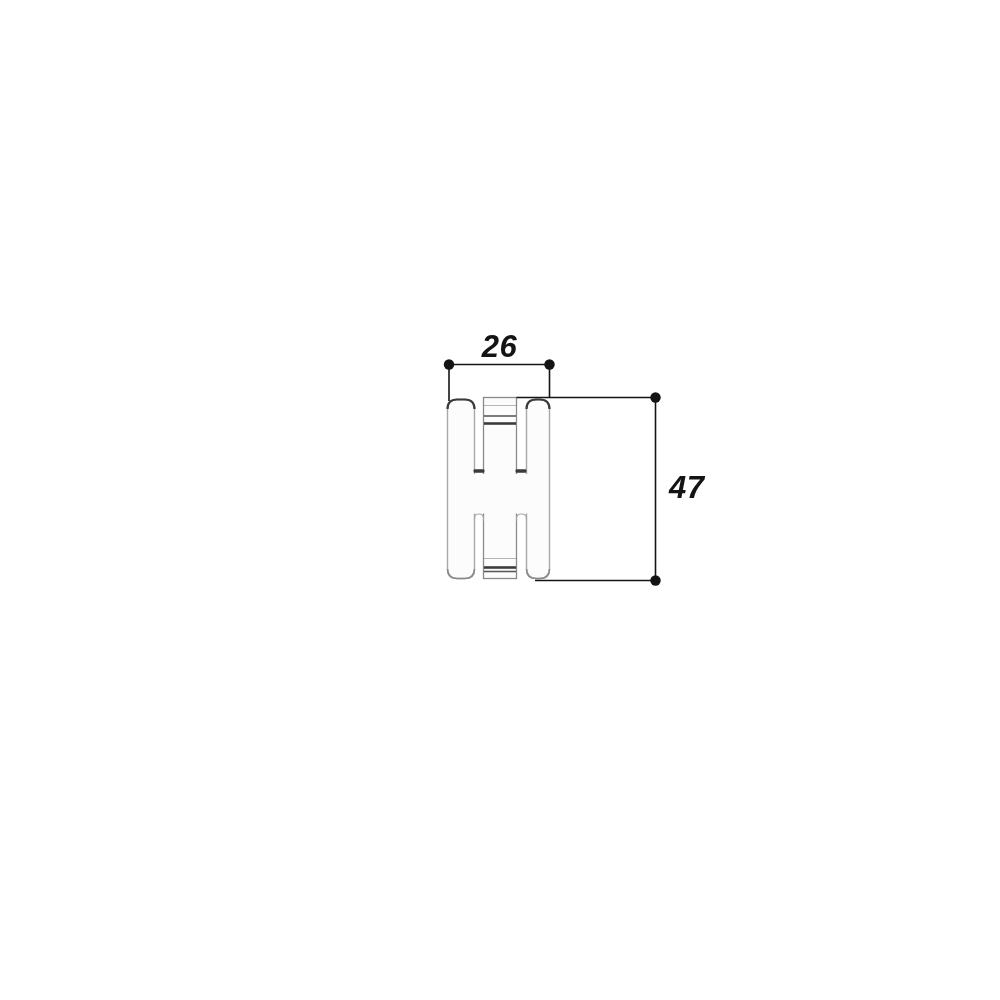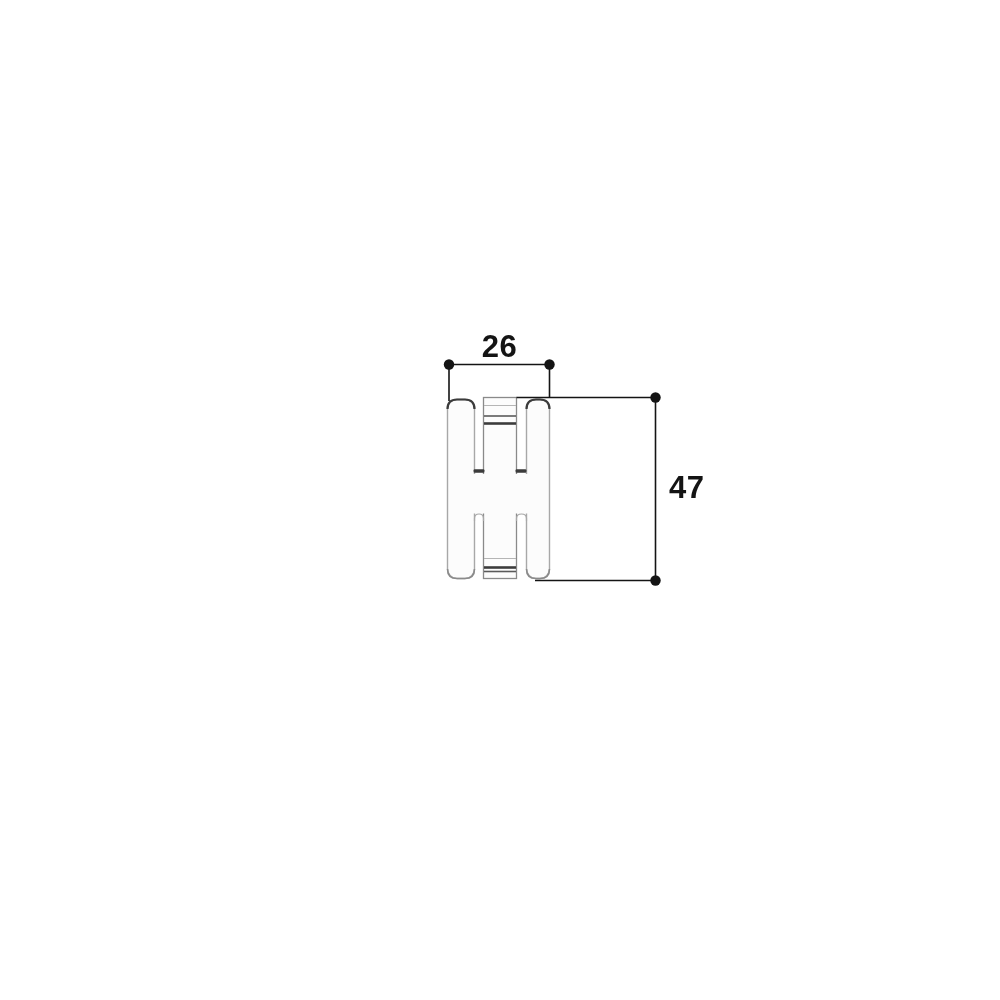--- a/index.html
+++ b/index.html
@@ -7,20 +7,21 @@
     padding: 0;
     background: var(--color-background, #ffffff);
     font-family: "Liberation Sans", sans-serif;
   }
   #stage {
     position: relative;
     width: 1000px;
     height: 702px;
     background: var(--color-background, #ffffff);
     overflow: hidden;
+    font-style: italic;
   }
   svg { display: block; }
 
   
   .bar {
     fill: var(--color-part-fill, #fcfcfc);
     stroke: var(--color-outline-light, #a8a8a8);
     stroke-width: 1.4;
   }
   .column {

